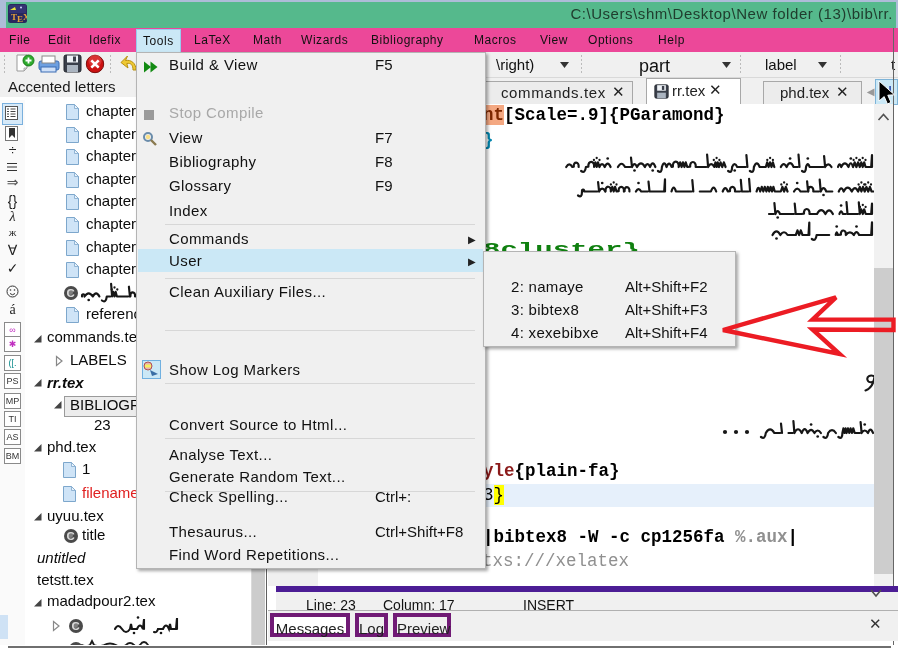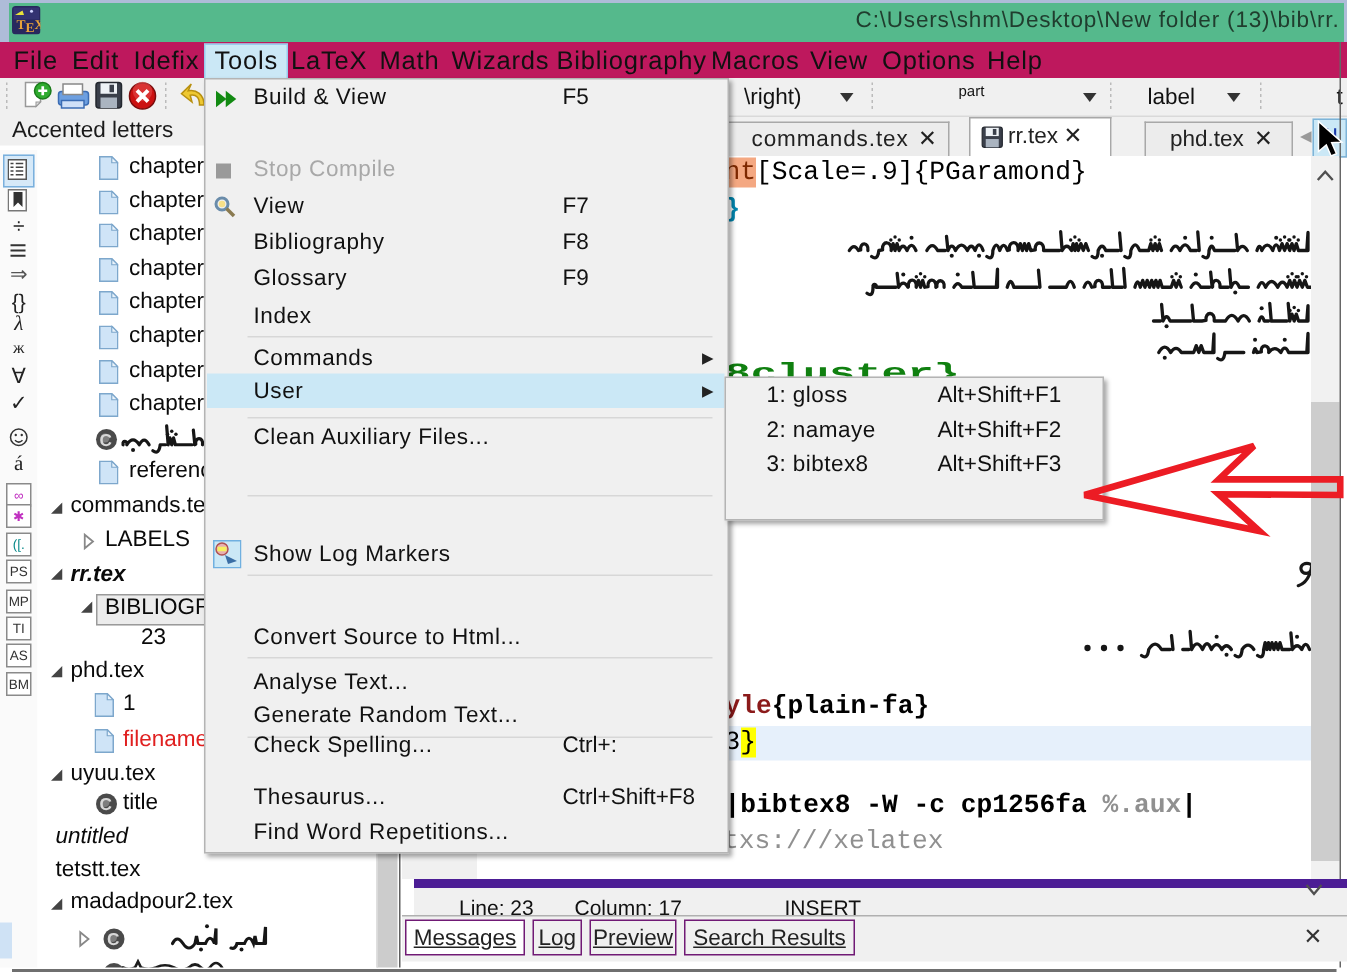--- a/index.html
+++ b/index.html
@@ -4,41 +4,41 @@
   html,body{margin:0;padding:0;}
   body{width:898px;height:652px;overflow:hidden;position:relative;
        font-family:"Liberation Sans",sans-serif;background:#ffffff;}
   .abs{position:absolute;}
   
   #titlebar{left:0;top:0;width:898px;height:28px;background:#55b98c;}
   #titlebar .brd-t{left:0;top:0;width:898px;height:2px;background:#aebcd8;}
   #titlebar .brd-l{left:0;top:0;width:6px;height:28px;background:#aebcd8;}
   #titlebar .brd-r{right:0;top:0;width:2px;height:28px;background:#aebcd8;}
   #titlepath{right:5px;top:5px;font-size:15px;letter-spacing:0.55px;color:#203d2e;}
-  #menubar{left:0;top:28px;width:898px;height:24px;background:#be185d;font-size:17px;color:#111;}
+  #menubar{left:0;top:28px;width:898px;height:24px;background:#ec4899;font-size:12px;color:#111;}
   .mb{position:absolute;top:3px;height:19px;line-height:19px;letter-spacing:0.55px;}
   #toolbar{left:0;top:52px;width:898px;height:25px;background:#f0f0f0;border-bottom:1px solid #d9d9d9;}
   
   #paneltitle{left:0;top:75px;width:263px;height:22px;background:#f0f0f0;font-size:15px;color:#1a1a1a;}
   #strip{left:0;top:100px;width:25px;height:545px;background:#fafafa;}
   .sg{position:absolute;left:3px;width:19px;text-align:center;font-size:14px;color:#222;}
   #tree{left:25px;top:100px;width:226px;height:545px;background:#ffffff;overflow:hidden;font-size:15px;color:#0a0a0a;}
   .ti{position:absolute;white-space:nowrap;}
   #treesb{left:251px;top:100px;width:13px;height:545px;background:#cccccc;border-left:1px solid #dadada;}
   #divider{left:266px;top:78px;width:1px;height:567px;background:#5f5f5f;}
   
   #tabbar{left:267px;top:78px;width:631px;height:26px;background:#f0f0f0;border-bottom:1px solid #9aa0a8;}
   .tab{position:absolute;top:3px;height:22px;background:#ececec;border:1px solid #a8a8a8;border-bottom:none;font-size:15px;color:#222;}
   #editor{left:268px;top:104px;width:606px;height:482px;background:#ffffff;overflow:hidden;}
   .mono{font-family:"Liberation Mono",monospace;font-size:17.5px;line-height:20px;white-space:pre;}
   #vsb{left:874px;top:104px;width:19px;height:482px;background:#f1f1f1;}
   #edge-r{left:893px;top:28px;width:1px;height:617px;background:#666;}
   #statusbar{left:276px;top:586px;width:672px;height:24px;background:#f0f0f0;border-top:6px solid #4c1d95;font-size:14px;color:#111;box-sizing:border-box;}
   #btabs{left:268px;top:610px;width:630px;height:30px;background:#f0f0f0;border-top:1px solid #b0b0b0;font-size:14px;color:#222;}
-  .btab{position:absolute;top:2px;height:24px;line-height:24px;border:1px solid #701a75;background:#f0f0f0;font-size:15px;box-sizing:border-box;text-decoration:underline;}
+  .btab{position:absolute;top:2px;height:24px;line-height:24px;border:4px solid #701a75;background:#f0f0f0;font-size:15px;box-sizing:border-box;}
   
   #menu{left:136px;top:52px;width:348px;height:515px;background:#f0f0f0;border:1px solid #b4b4b4;
         box-shadow:2px 2px 3px rgba(0,0,0,0.35);font-size:15px;color:#111;}
   .mi{position:absolute;left:1px;width:345px;height:23px;line-height:23px;}
   .mi .t{position:absolute;left:31px;letter-spacing:0.4px;}
   .mi .s{position:absolute;left:237px;}
   .mi .a{position:absolute;left:330px;top:1px;font-size:10px;color:#222;}
   .mi .ic{position:absolute;left:4px;top:4px;}
   .mi.dis{color:#a8a8a8;}
   .mi.hl{background:#cbe8f6;}
@@ -107,21 +107,21 @@
   <div style="position:absolute;left:110px;top:3px;width:1px;height:18px;background:repeating-linear-gradient(#bbb 0 2px,#f0f0f0 2px 4px)"></div>
   <svg style="position:absolute;left:120px;top:2px" width="20" height="20" viewBox="0 0 20 20">
     <path d="M16,16 C16,9 11,5.5 5.5,6.5 L7.5,2 L1,8.5 L8,14 L6.8,9.5 C11,8.8 13,11 13,16 Z" fill="#eec832" stroke="#b89010"></path>
   </svg>
 
   <div style="position:absolute;left:496px;top:4px;font-size:15px;color:#111">\right)</div>
   <svg style="position:absolute;left:560px;top:9px" width="10" height="8">
       <path d="M0,1 L9,1 L4.5,7 Z" fill="#333"></path>
     </svg>
   <div style="position:absolute;left:581px;top:3px;width:1px;height:18px;background:repeating-linear-gradient(#bbb 0 2px,#f0f0f0 2px 4px)"></div>
-  <div style="position:absolute;left:639px;top:4px;font-size:10px;color:#111">part</div>
+  <div style="position:absolute;left:639px;top:4px;font-size:18px;color:#111">part</div>
   <svg style="position:absolute;left:722px;top:9px" width="10" height="8">
       <path d="M0,1 L9,1 L4.5,7 Z" fill="#333"></path>
     </svg>
   <div style="position:absolute;left:740px;top:3px;width:1px;height:18px;background:repeating-linear-gradient(#bbb 0 2px,#f0f0f0 2px 4px)"></div>
   <div style="position:absolute;left:765px;top:4px;font-size:15px;color:#111">label</div>
   <svg style="position:absolute;left:818px;top:9px" width="10" height="8">
       <path d="M0,1 L9,1 L4.5,7 Z" fill="#333"></path>
     </svg>
   <div style="position:absolute;left:840px;top:3px;width:1px;height:18px;background:repeating-linear-gradient(#bbb 0 2px,#f0f0f0 2px 4px)"></div>
   <div style="position:absolute;left:891px;top:4px;font-size:15px;color:#111">t</div>
@@ -320,21 +320,21 @@
     <span style="position:absolute;left:16px;top:2px">phd.tex</span>
     <span style="position:absolute;left:72px;top:1px;font-size:15px;color:#222">✕</span>
   </div>
   <div style="position:absolute;left:598px;top:6px;width:11px;height:16px;color:#999;font-size:10px;line-height:16px;text-align:center">◀</div>
   <div style="position:absolute;left:608px;top:1px;width:21px;height:24px;background:#cbe8f6;border:1px solid #7eb4d8"></div>
   <span style="position:absolute;left:616px;top:3px;font-size:16px;color:#1a3aaa">u</span>
 </div>
 <div class="abs" id="editor">
 
   <div style="position:absolute;left:0;top:380px;width:606px;height:23px;background:#e6f0fb"></div>
-  <div class="mono" style="position:absolute;left:215px;top:0px;line-height:22px;font-weight:normal"><span style="background:#f4a882;color:#7d2800">nt</span>[Scale=.9]{PGaramond}</div>
+  <div class="mono" style="position:absolute;left:215px;top:0px;line-height:22px;font-weight:bold"><span style="background:#f4a882;color:#7d2800">nt</span>[Scale=.9]{PGaramond}</div>
   <div class="mono" style="position:absolute;left:215px;top:26px;color:#0087b0;font-weight:bold">}</div>
   <div class="mono" style="position:absolute;left:215px;top:136px;color:#108010;font-weight:bold;transform:scaleX(1.66);transform-origin:0 0">8cluster}</div>
   <div class="mono" style="position:absolute;left:215px;top:357px;font-weight:bold"><span style="color:#8b1a1a">yle</span>{plain-fa}</div>
   <div class="mono" style="position:absolute;left:215px;top:381px">3<span style="background:#ffff00">}</span></div>
   <div class="mono" style="position:absolute;left:215px;top:423px;font-weight:bold">|bibtex8 -W -c cp1256fa <span style="color:#909090">%.aux</span>|</div>
   <div class="mono" style="position:absolute;left:214px;top:447px;color:#909090">txs:///xelatex</div>
 
   <svg style="position:absolute;left:0;top:0" width="620" height="340" viewBox="0 0 620 340">
       <path d="M 604.0,63.0 L 604.0,51.0 L 603.2,63.0 L 597.6,63.0 L 596.2,58.4 L 594.7,63.0 L 593.3,58.4 L 591.8,63.0 L 590.1,58.4 L 588.4,63.0 L 586.7,58.4 L 585.0,63.0 Q 582.8,55.5 580.5,63.0 Q 576.9,55.9 573.2,63.0 Q 571.6,57.6 570.0,63.0 " fill="none" stroke="#161616" stroke-width="2.2" stroke-linecap="round" stroke-linejoin="round"></path>
       <path d="M 563.5,63.0 Q 560.3,57.6 557.1,63.0 L 556.1,52.2 M 555.3,63.0 L 548.8,63.0 L 541.6,63.0 Q 539.8,57.3 538.0,63.0 Q 538.0,70.0 534.0,67.0 " fill="none" stroke="#161616" stroke-width="2.2" stroke-linecap="round" stroke-linejoin="round"></path>
@@ -442,21 +442,20 @@
 </div>
 
 <div class="abs" style="left:8px;top:646px;width:883px;height:2px;background:#6f6f6f;z-index:5"></div>
 <svg class="abs" style="left:869px;top:588px;z-index:6" width="14" height="10">
     <path d="M2,2 L7,8 L12,2" fill="none" stroke="#505050" stroke-width="1.6"></path>
   </svg>
 <div class="abs" id="btabs">
   <div class="btab" style="left:2px;width:80px;background:#fff;text-align:center">Messages</div>
   <div class="btab" style="left:87px;width:33px;text-align:center">Log</div>
   <div class="btab" style="left:125px;width:58px;text-align:center">Preview</div>
-  <div class="btab" style="left:188px;width:114px;text-align:center">Search Results</div>
   <div style="position:absolute;left:601px;top:4px;font-size:15px;color:#333">✕</div>
 </div>
 
 <div class="abs" id="menu">
   <div class="mi" style="top:0px">
       <span class="ic"><svg width="18" height="14" viewBox="0 0 18 14">
           <path d="M2,1.5 L9,7 L2,12.5 Z" fill="#128a12"></path>
           <path d="M8.5,1.5 L15.5,7 L8.5,12.5 Z" fill="#128a12"></path>
         </svg></span>
       <span class="t">Build &amp; View</span>
@@ -529,32 +528,32 @@
     </div>
   <div class="mi" style="top:467px">
       <span class="t">Thesaurus...</span>
       <span class="s">Ctrl+Shift+F8</span>
     </div>
   <div class="mi" style="top:490px">
       <span class="t">Find Word Repetitions...</span>
     </div>
 </div>
 <div class="abs" id="submenu">
-  <div class="smi" style="top:0px">
-      <span class="t">1: gloss</span>
-      <span class="s">Alt+Shift+F1</span>
-    </div>
   <div class="smi" style="top:23px">
       <span class="t">2: namaye</span>
       <span class="s">Alt+Shift+F2</span>
     </div>
   <div class="smi" style="top:46px">
       <span class="t">3: bibtex8</span>
       <span class="s">Alt+Shift+F3</span>
     </div>
+  <div class="smi" style="top:69px">
+      <span class="t">4: xexebibxe</span>
+      <span class="s">Alt+Shift+F4</span>
+    </div>
 </div>
 
 <svg class="abs" style="left:715px;top:288px;z-index:40" width="183" height="75" viewBox="715 288 183 75">
   <path d="M 723,330 L 836,297.3 L 812.5,319.6 L 893.5,319.6 L 893.5,330 L 812.5,329.5 L 839.6,354 Z" fill="none" stroke="#ec1c24" stroke-width="4.4" stroke-linejoin="miter"></path>
 </svg>
 
 <svg class="abs" style="left:874px;top:79px;z-index:41" width="26" height="28" viewBox="0 0 26 28">
   <path d="M5,2 L5,22 L10.2,17.6 L13.4,25 L17,23.4 L13.8,16.2 L20.5,15.8 Z" fill="#000" stroke="#fff" stroke-width="1"></path>
 </svg>
 

